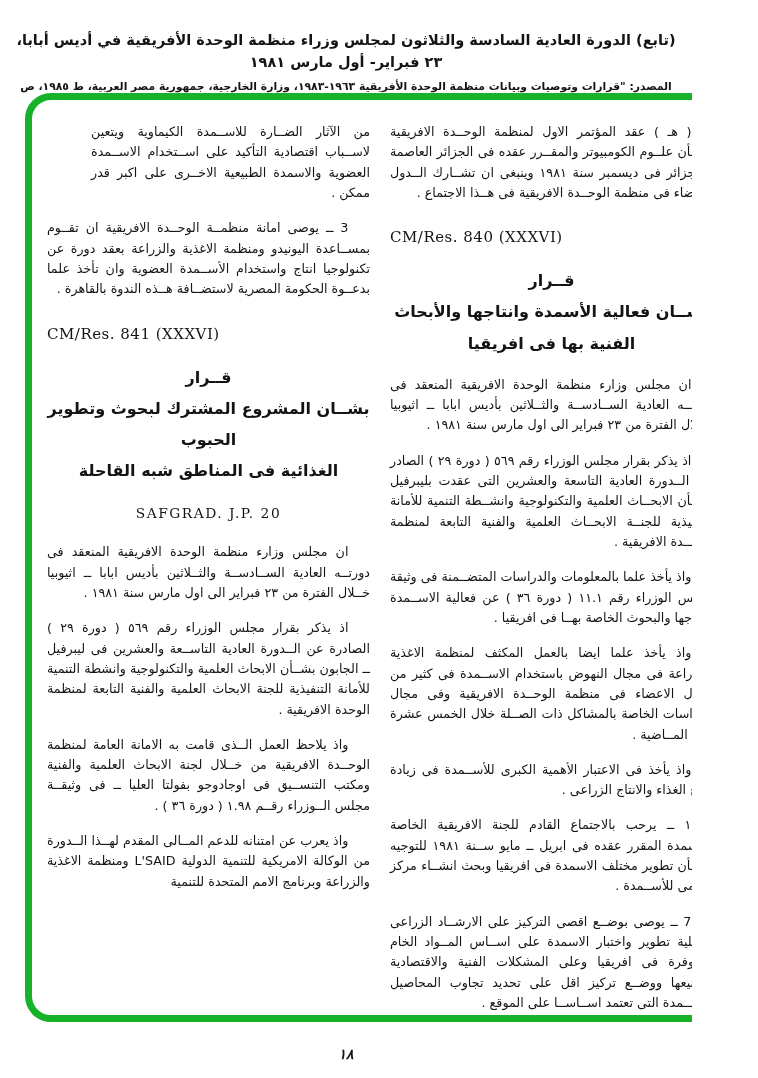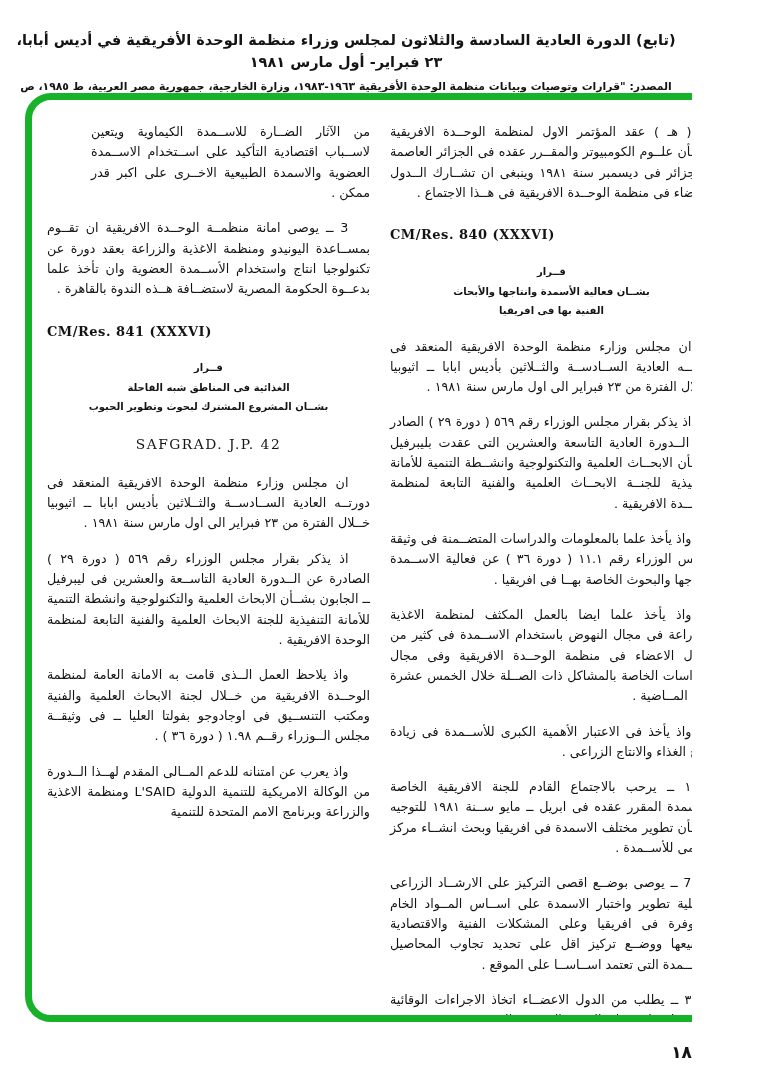--- a/index.html
+++ b/index.html
@@ -39,41 +39,41 @@
   .col{
     flex:1 1 0;min-width:0;
     direction:rtl;text-align:justify;
     font-size:12.7px;line-height:1.60;
   }
   .col p{margin:0 0 15px;text-indent:1.7em;}
   .col p.no-indent{text-indent:0;margin-left:44px;}
   .ref{
     direction:ltr;text-align:left;
     font-family:"DejaVu Serif",serif;
-    font-size:13px;letter-spacing:.5px;
+    font-size:15px;letter-spacing:.5px;
     margin:22px 0 16px;
-    font-weight:bold;
   }
   .res-heading{
     text-align:center;font-weight:bold;
-    font-size:10px;line-height:1.95;
+    font-size:16px;line-height:1.95;
     margin:6px 0 16px;
   }
   .safgrad{
     text-align:center;
     font-family:"DejaVu Serif",serif;
     font-size:13.8px;letter-spacing:1.5px;
     font-weight:normal;
     margin:2px 0 18px;direction:ltr;
   }
   
   .pagenum{
     position:absolute;left:0;right:0;bottom:16px;
-    font-size:17px;font-weight:bold;
+    text-align:center;font-size:14px;font-weight:bold;
     direction:rtl;
+    font-style:italic;
   }
 </style>
 </head>
 <body>
 
 <div class="page">
 
   <div class="hdr">
     <div class="hdr-l1">(تابع) الدورة العادية السادسة والثلاثون لمجلس وزراء منظمة الوحدة الأفريقية في أديس أبابا، ٢٣ فبراير- أول مارس ١٩٨١</div>
     <div class="hdr-l2">المصدر: "قرارات وتوصيات وبيانات منظمة الوحدة الأفريقية ١٩٦٣-١٩٨٣، وزارة الخارجية، جمهورية مصر العربية، ط ١٩٨٥، ص ١٣٦صفحة"</div>
@@ -104,24 +104,24 @@
 
     <div class="col">
       <p class="no-indent">من الآثار الضــارة للاســمدة الكيماوية ويتعين لاســباب اقتصادية التأكيد على اســتخدام الاســمدة العضوية والاسمدة الطبيعية الاخــرى على اكبر قدر ممكن .</p>
 
       <p>3 ــ يوصى امانة منظمــة الوحــدة الافريقية ان تقــوم بمســاعدة اليونيدو ومنظمة الاغذية والزراعة بعقد دورة عن تكنولوجيا انتاج واستخدام الأســمدة العضوية وان تأخذ علما بدعــوة الحكومة المصرية لاستضــافة هــذه الندوة بالقاهرة .</p>
 
       <div class="ref">CM/Res. 841 (XXXVI)</div>
 
       <div class="res-heading">
         <div>قــرار</div>
+        <div>بشــان المشروع المشترك لبحوث وتطوير الحبوب</div>
         <div>الغذائية فى المناطق شبه القاحلة</div>
-        <div>بشــان المشروع المشترك لبحوث وتطوير الحبوب</div>
       </div>
-      <div class="safgrad">SAFGRAD. J.P. 42</div>
+      <div class="safgrad">SAFGRAD. J.P. 20</div>
 
       <p>ان مجلس وزارء منظمة الوحدة الافريقية المنعقد فى دورتــه العادية الســادســة والثــلاثين بأديس ابابا ــ اثيوبيا خــلال الفترة من ٢٣ فبراير الى اول مارس سنة ١٩٨١ .</p>
       <p>اذ يذكر بقرار مجلس الوزراء رقم ٥٦٩ ( دورة ٢٩ ) الصادرة عن الــدورة العادية التاســعة والعشرين فى ليبرفيل ــ الجابون بشــأن الابحاث العلمية والتكنولوجية وانشطة التنمية للأمانة التنفيذية للجنة الابحاث العلمية والفنية التابعة لمنظمة الوحدة الافريقية .</p>
       <p>واذ يلاحظ العمل الــذى قامت به الامانة العامة لمنظمة الوحــدة الافريقية من خــلال لجنة الابحاث العلمية والفنية ومكتب التنســيق فى اوجادوجو بفولتا العليا ــ فى وثيقــة مجلس الــوزراء رقــم ١.٩٨ ( دورة ٣٦ ) .</p>
       <p>واذ يعرب عن امتنانه للدعم المــالى المقدم لهــذا الــدورة من الوكالة الامريكية للتنمية الدولية L'SAID ومنظمة الاغذية والزراعة وبرنامج الامم المتحدة للتنمية</p>
     </div>
 
   </div>
 
   <div class="pagenum">١٨</div>

